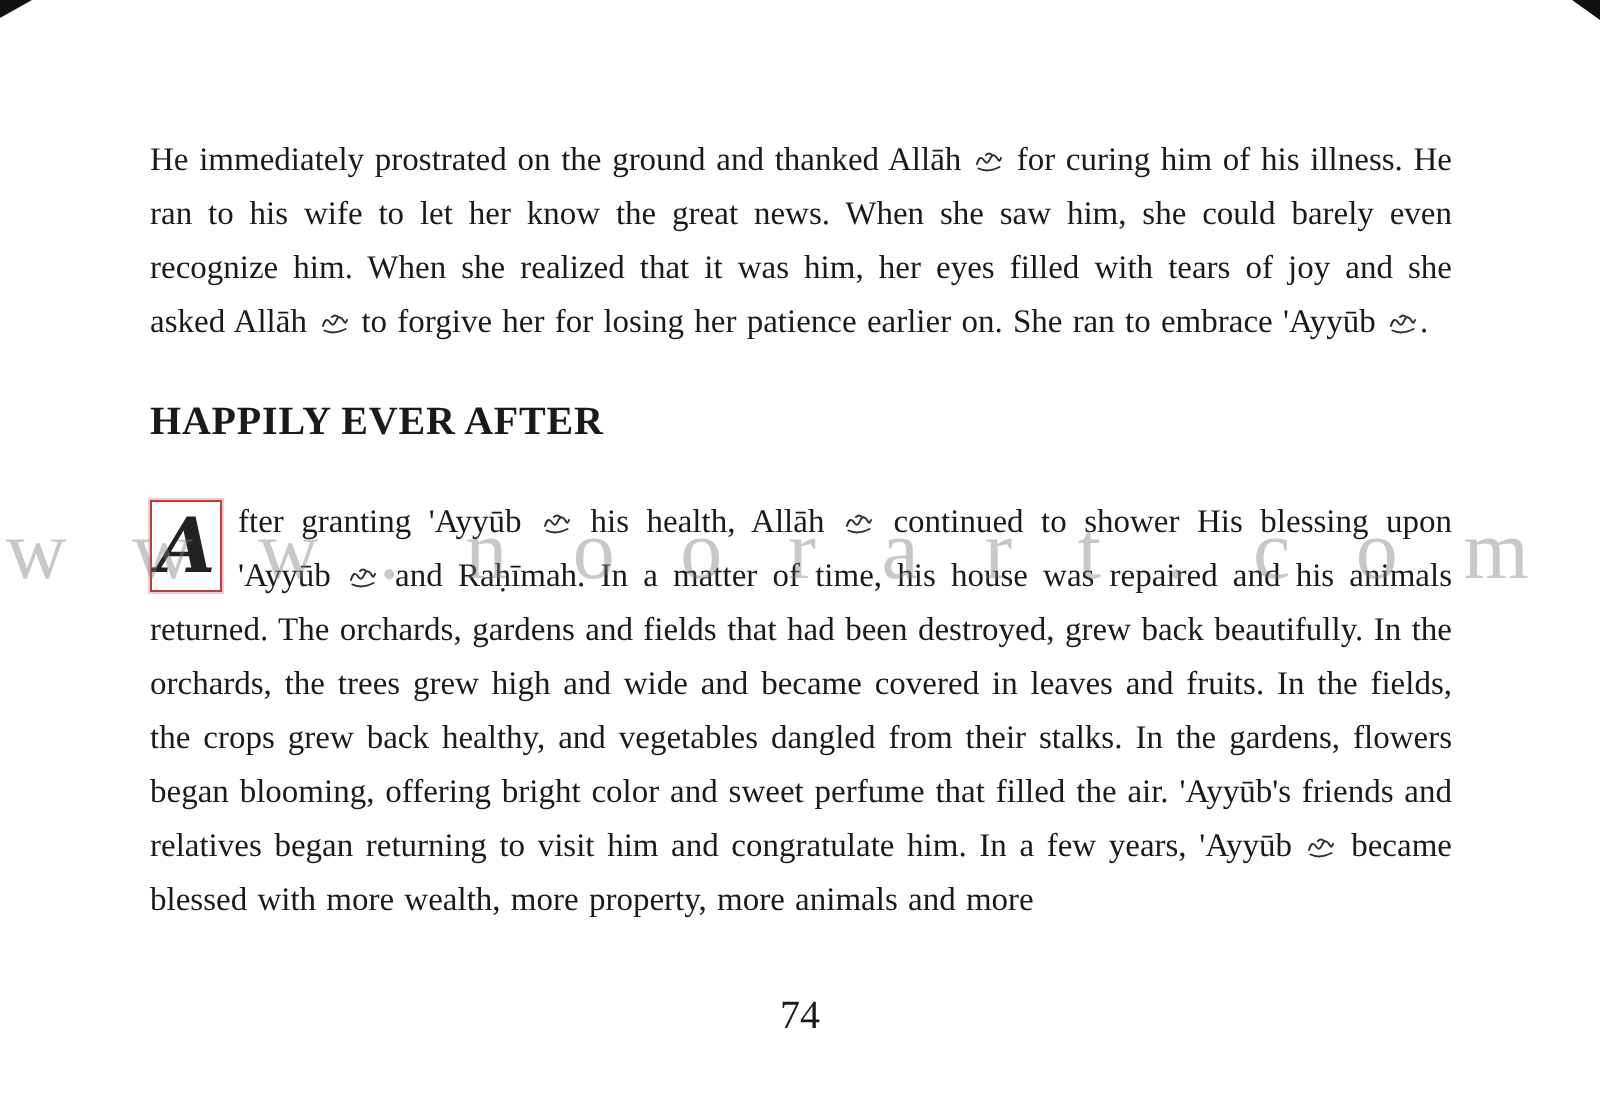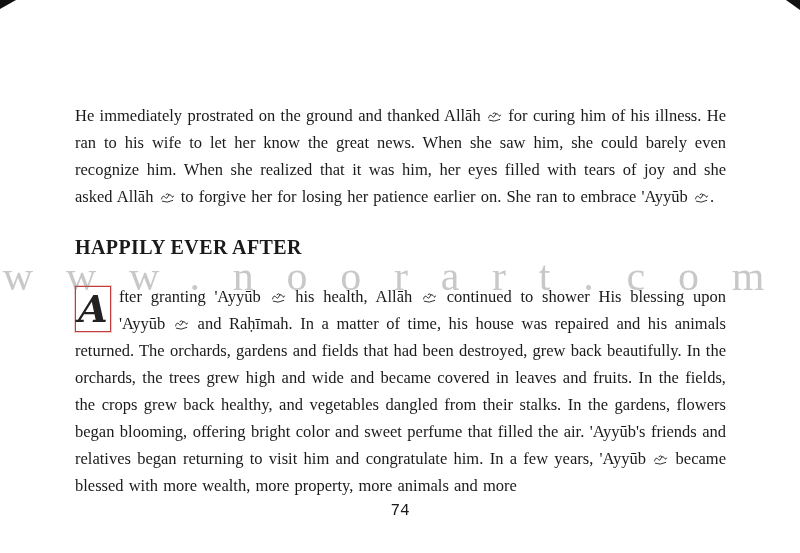--- a/index.html
+++ b/index.html
@@ -37,21 +37,21 @@
     left: 75px;
     width: 651px;
   }
   .body-par {
     font-size: 16.5px;
     line-height: 27px;
     text-align: justify;
     margin: 0;
     word-spacing: 1px;
   }
-  .par-1 { margin-bottom: 0; margin-top: 36px; }
+  .par-1 { margin-bottom: 0; }
   .section-heading {
     font-size: 20px;
     font-weight: bold;
     letter-spacing: 0.4px;
     margin: 26px 0 24px 0;
   }
   .dropcap-box {
     float: left;
     width: 34px;
     height: 44px;
@@ -87,23 +87,22 @@
     pointer-events: none;
     z-index: 5;
     text-align: center;
   }
   .page-number {
     position: absolute;
     bottom: 33px;
     left: 0;
     width: 100%;
     text-align: center;
-    font-size: 16px;
+    font-size: 20px;
     color: #1a1a1a;
-    font-family: Liberation Mono, monospace;
   }
 </style>
 </head>
 <body>
 
 <div class="page">
 
   <div class="corner-mark-left"></div>
   <div class="corner-mark-right"></div>
 

